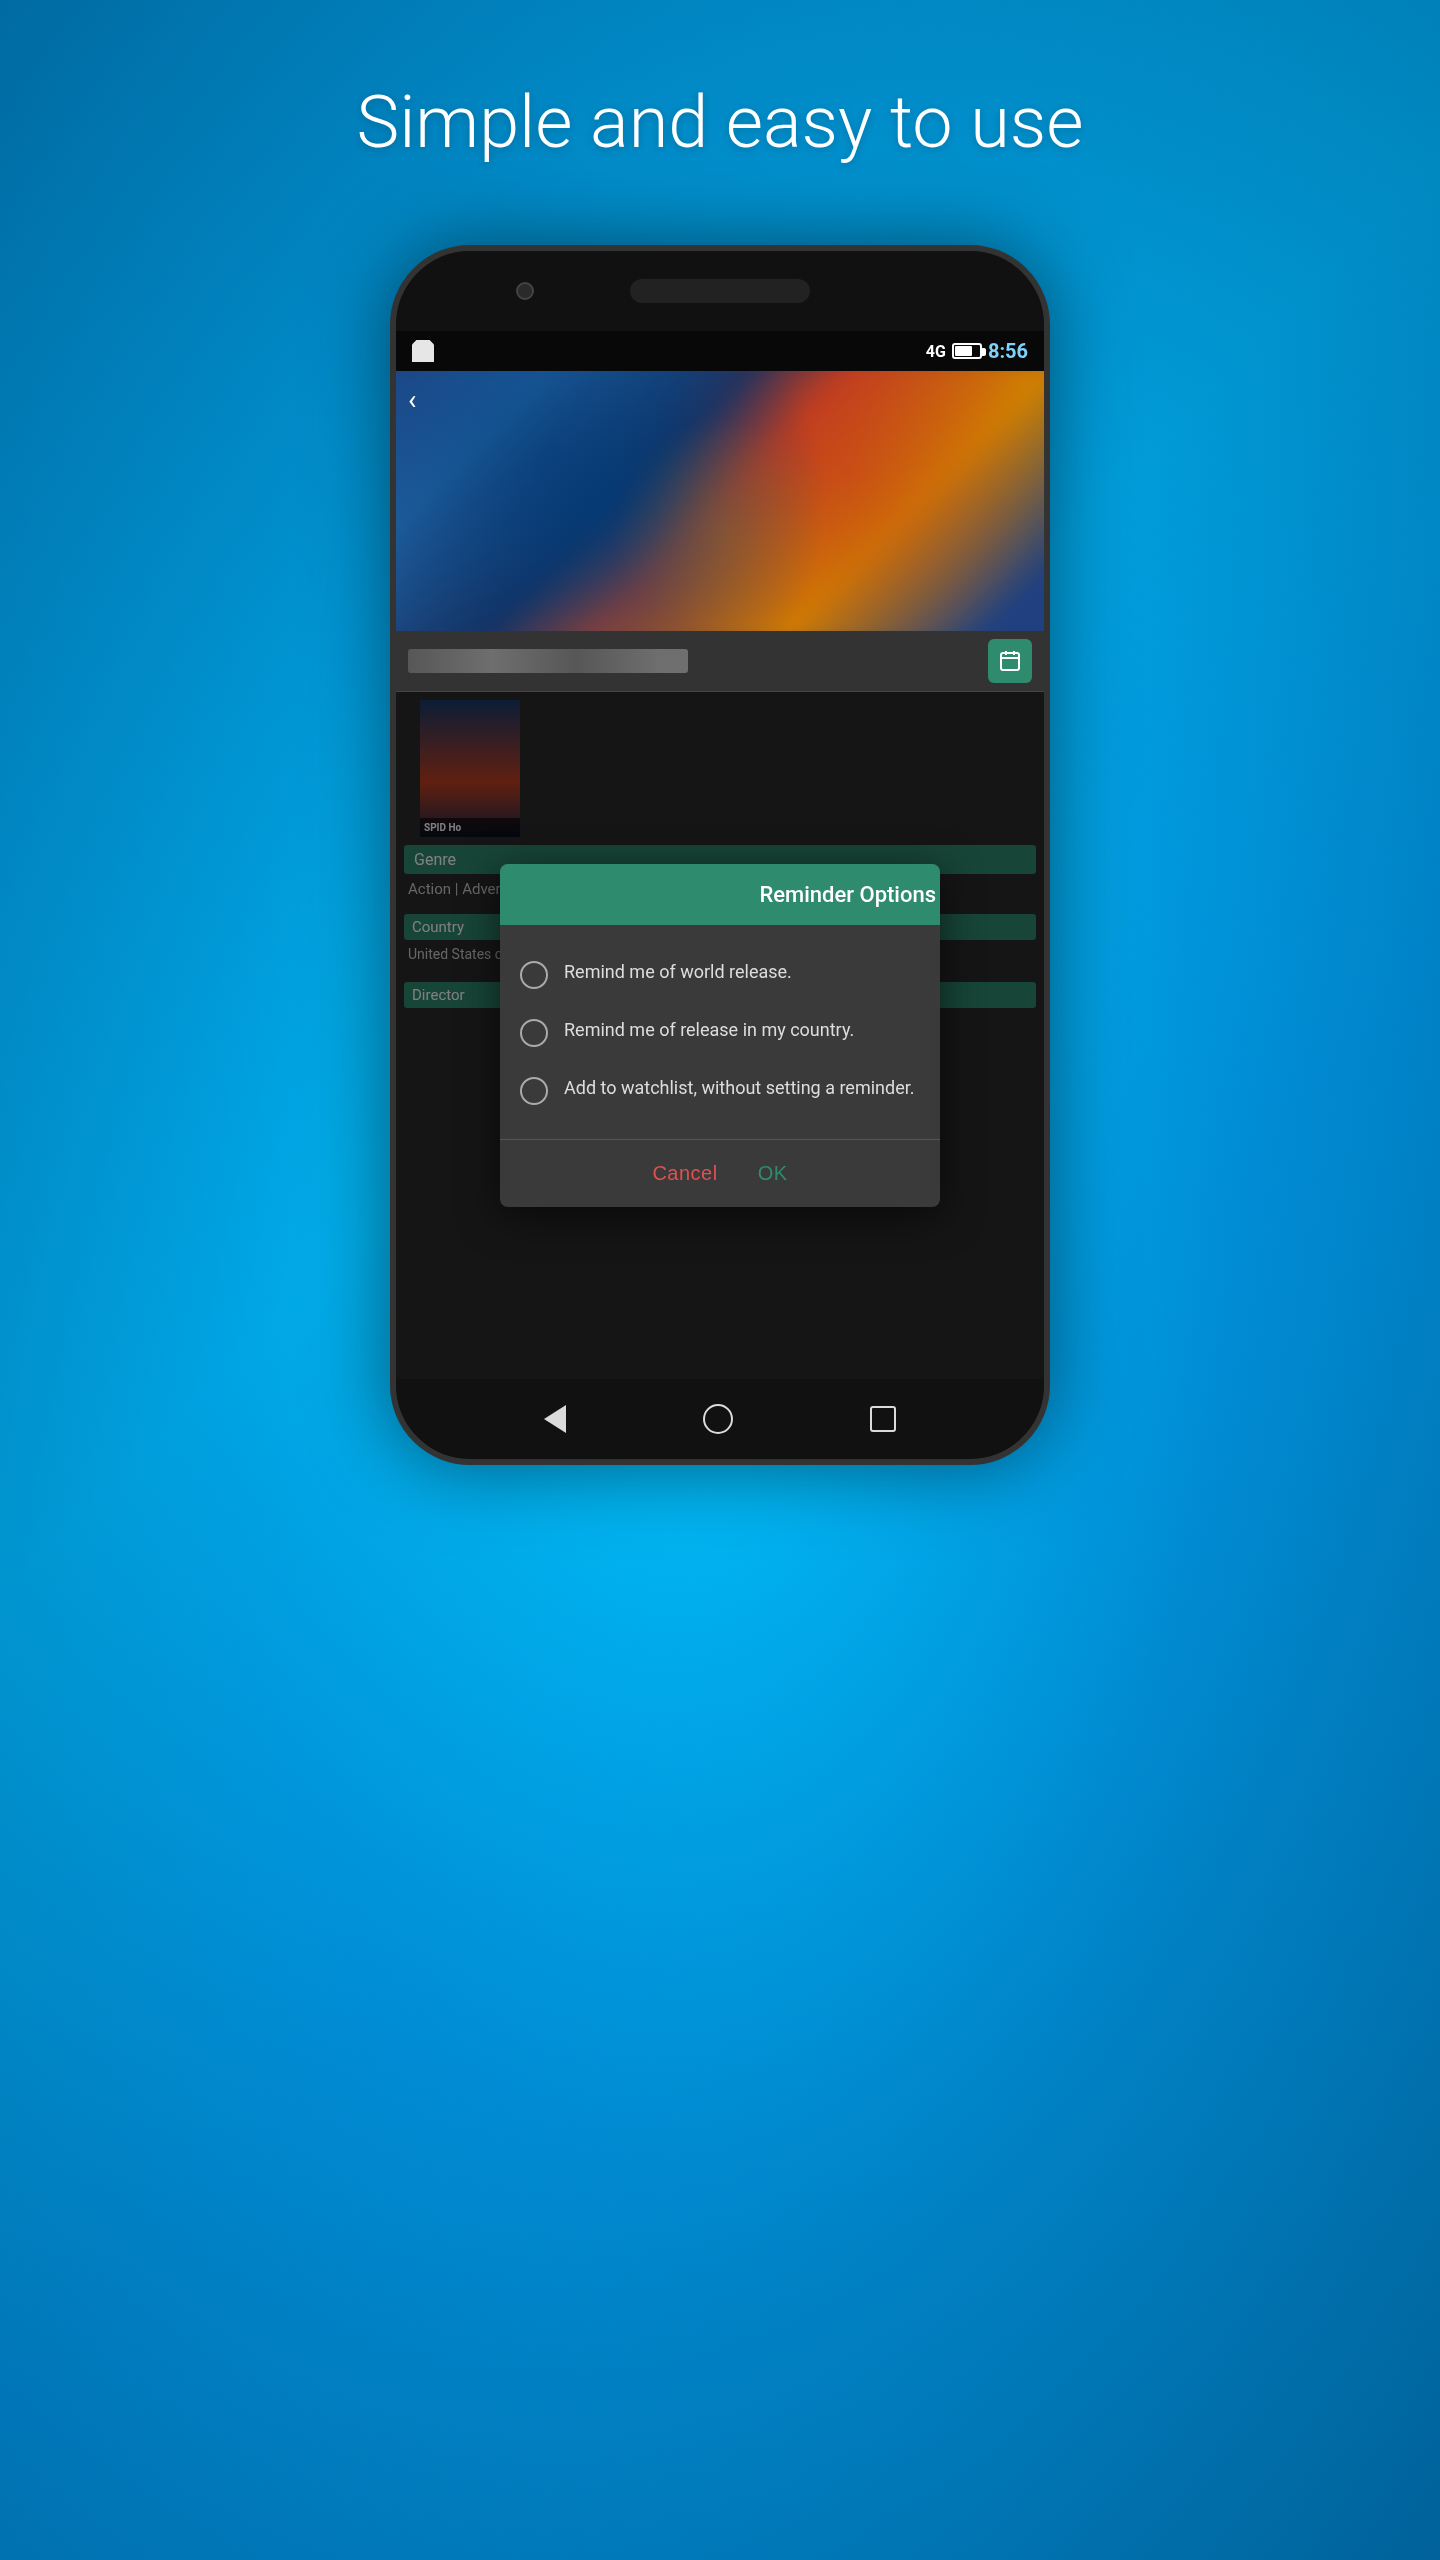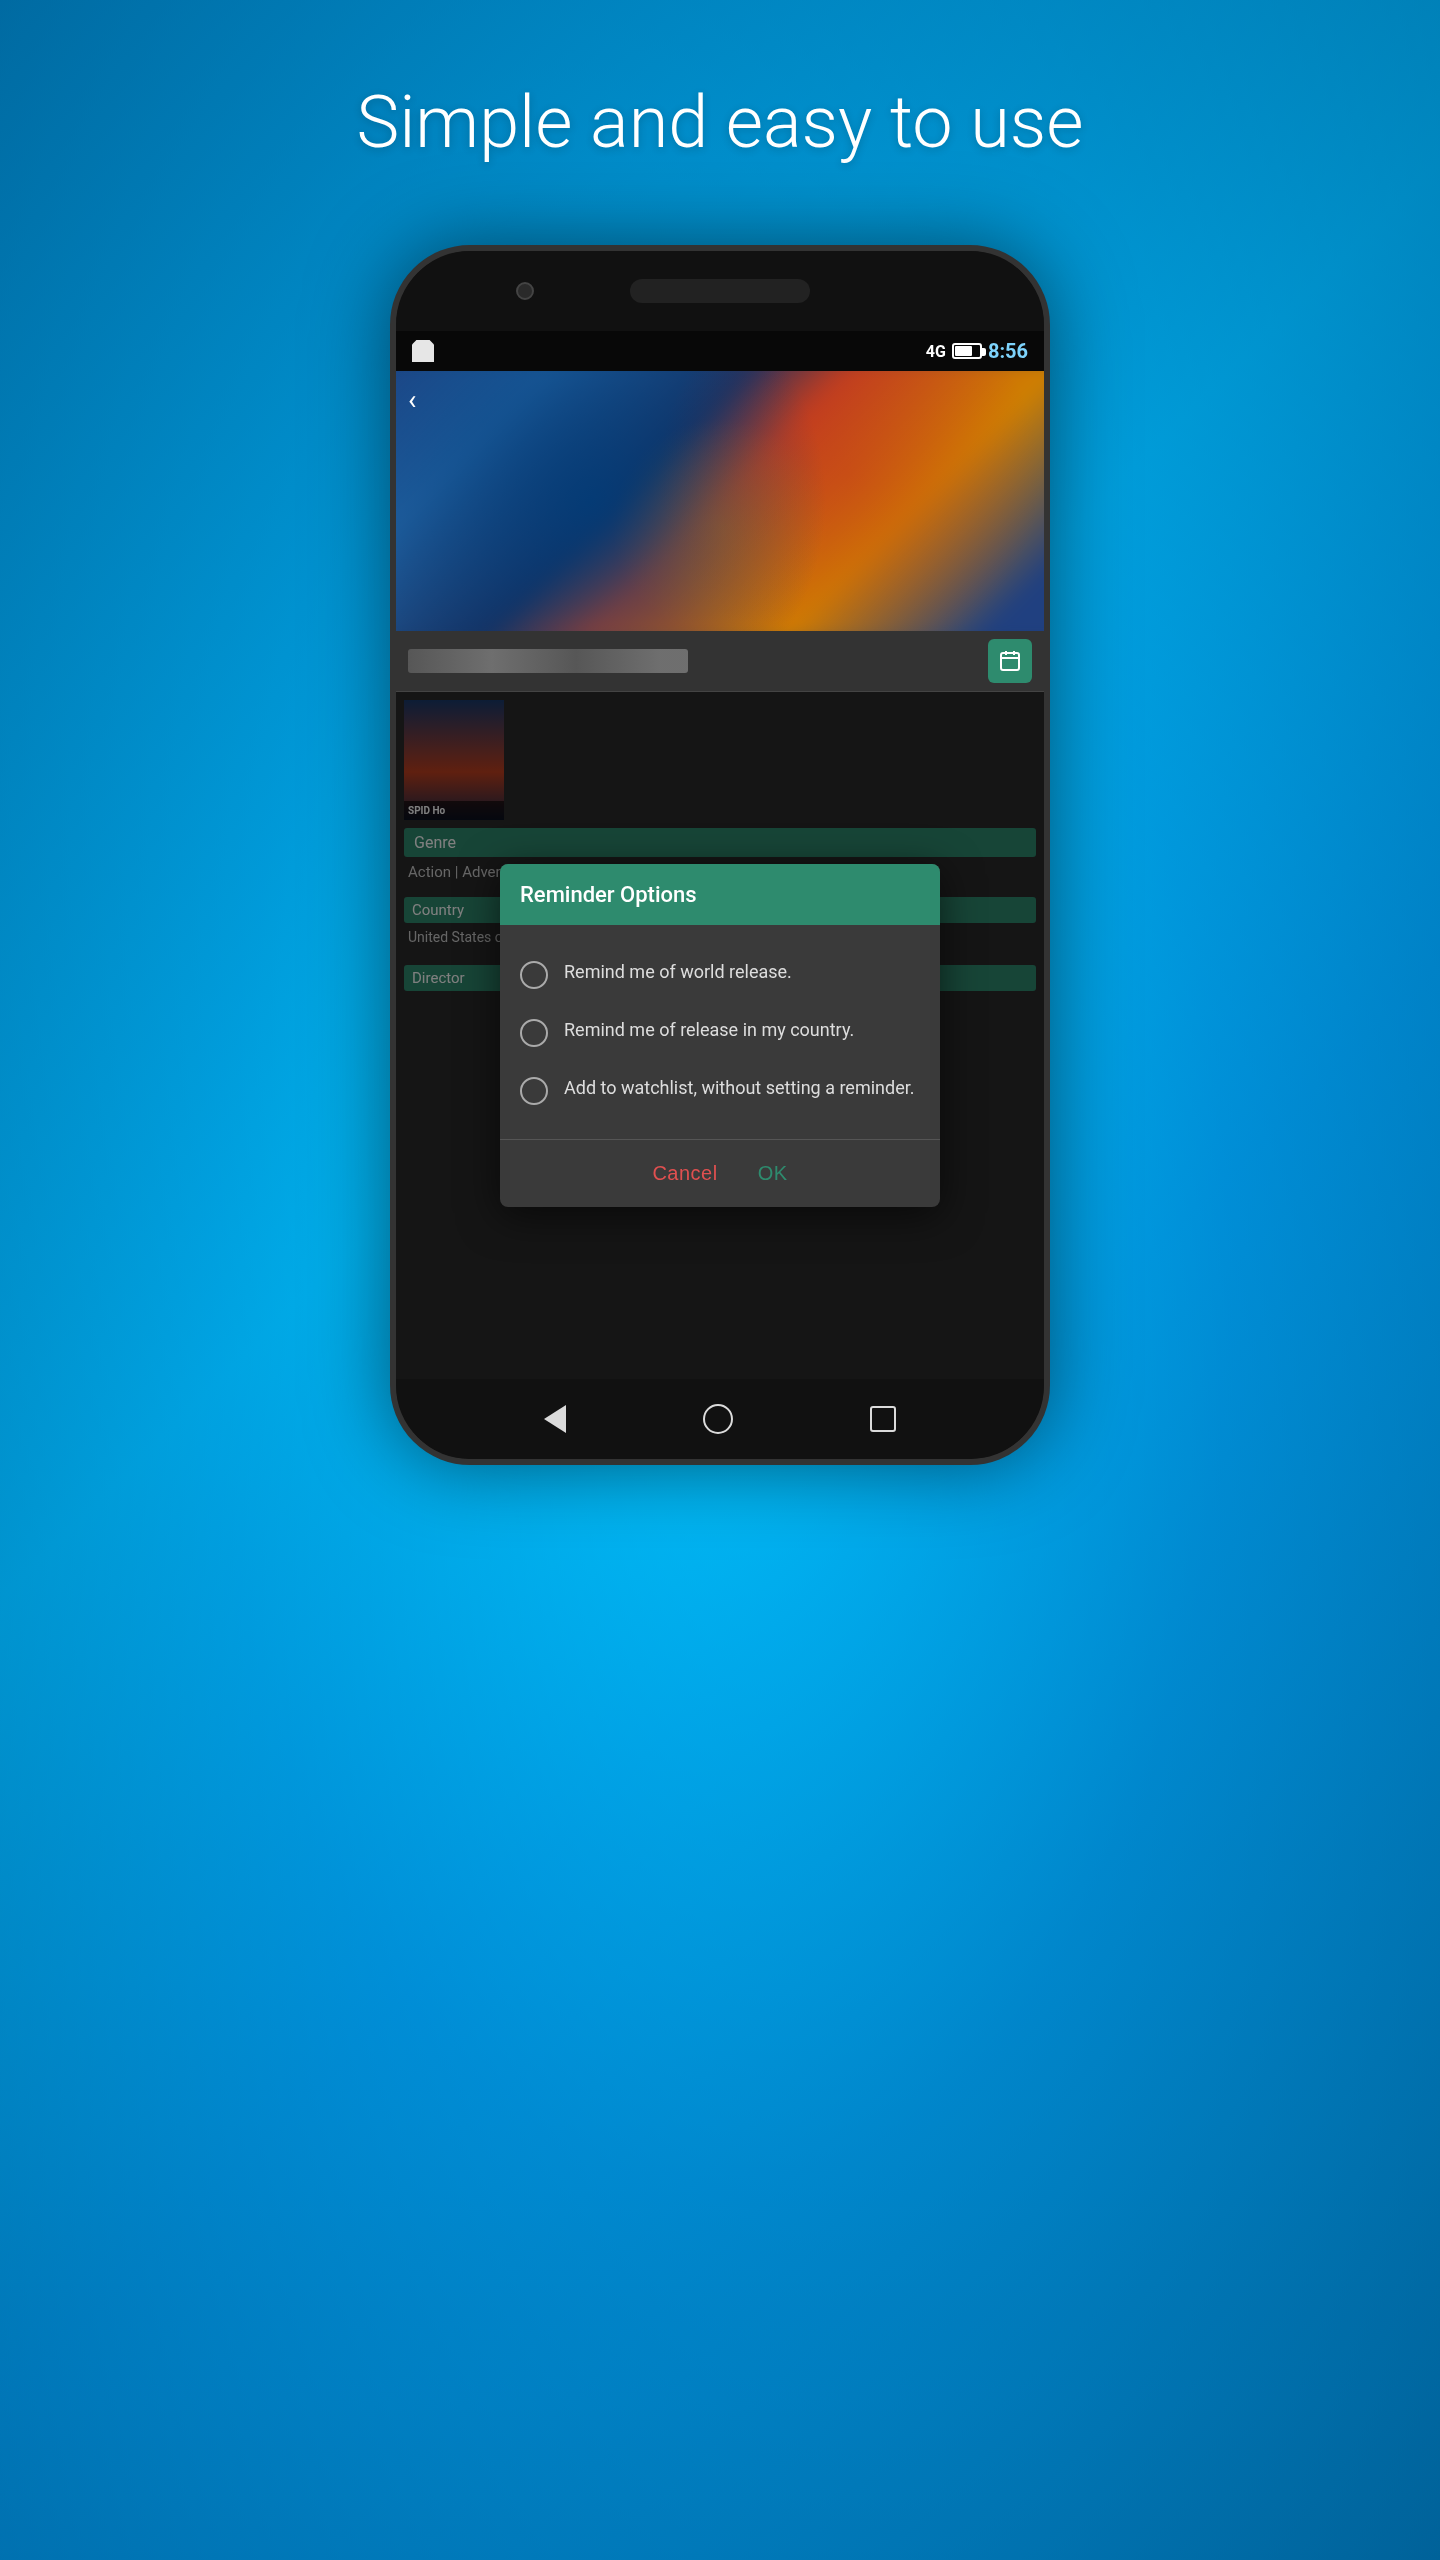--- a/index.html
+++ b/index.html
@@ -242,24 +242,24 @@
 
     
     .movie-info-row {
       display: flex;
       gap: 0;
       padding: 8px 0 0 0;
     }
 
     .movie-thumb {
       width: 100px;
-      height: 120px;
+      height: 137px;
       background: linear-gradient(180deg, #1a3a6c 0%, #c04020 60%, #1a2a4c 100%);
       flex-shrink: 0;
-      margin-left: 8px;
+      margin-left: 24px;
       border-radius: 0;
       display: flex;
       flex-direction: column;
       justify-content: flex-end;
       overflow: hidden;
       position: relative;
     }
 
     .thumb-text {
       background: rgba(0,0,0,0.6);
@@ -344,24 +344,25 @@
     .dialog {
       background: #3a3a3a;
       border-radius: 8px;
       width: 440px;
       overflow: hidden;
       box-shadow: 0 8px 40px rgba(0,0,0,0.6);
     }
 
     .dialog-header {
       background: #2e8b6e;
-      padding: 18px 20px;
+      padding: 18px 4px;
       color: white;
       font-size: 22px;
       font-weight: 500;
+      text-align: right;
     }
 
     .dialog-body {
       padding: 20px 20px;
     }
 
     .radio-option {
       display: flex;
       align-items: flex-start;
       gap: 16px;

